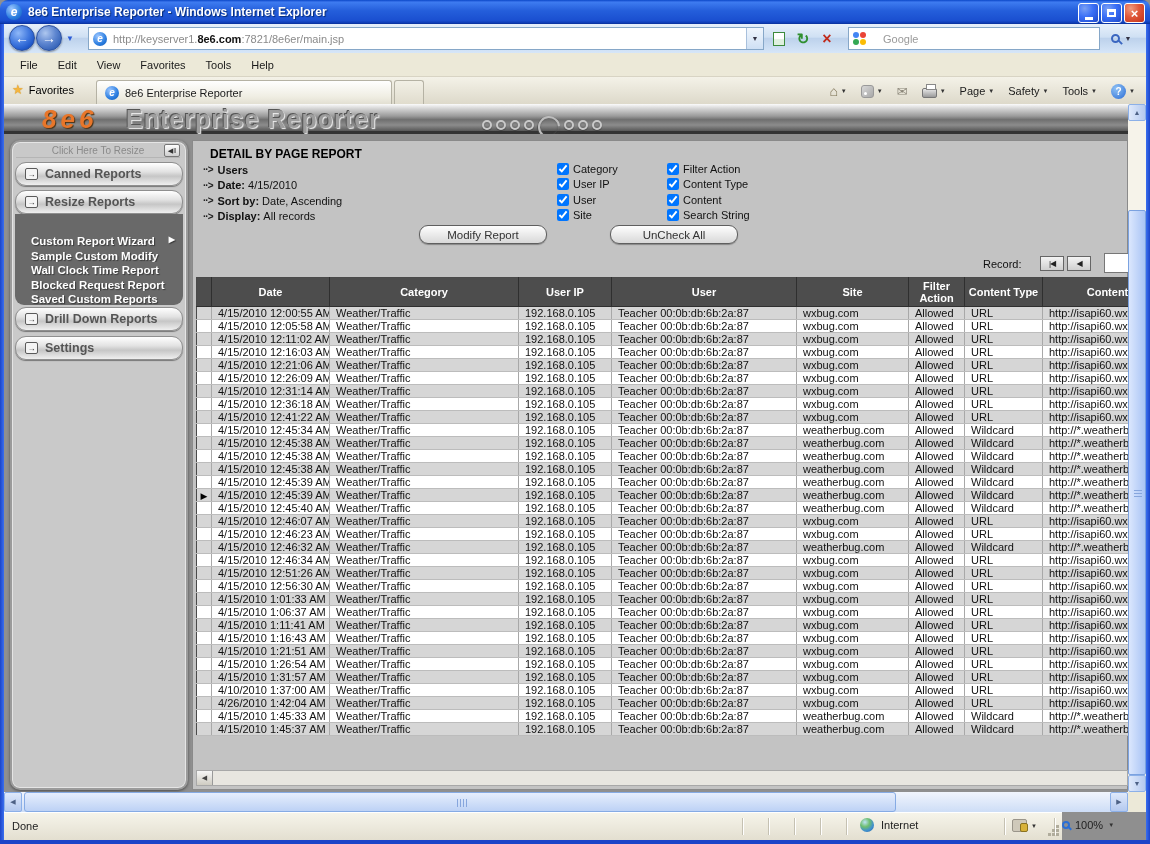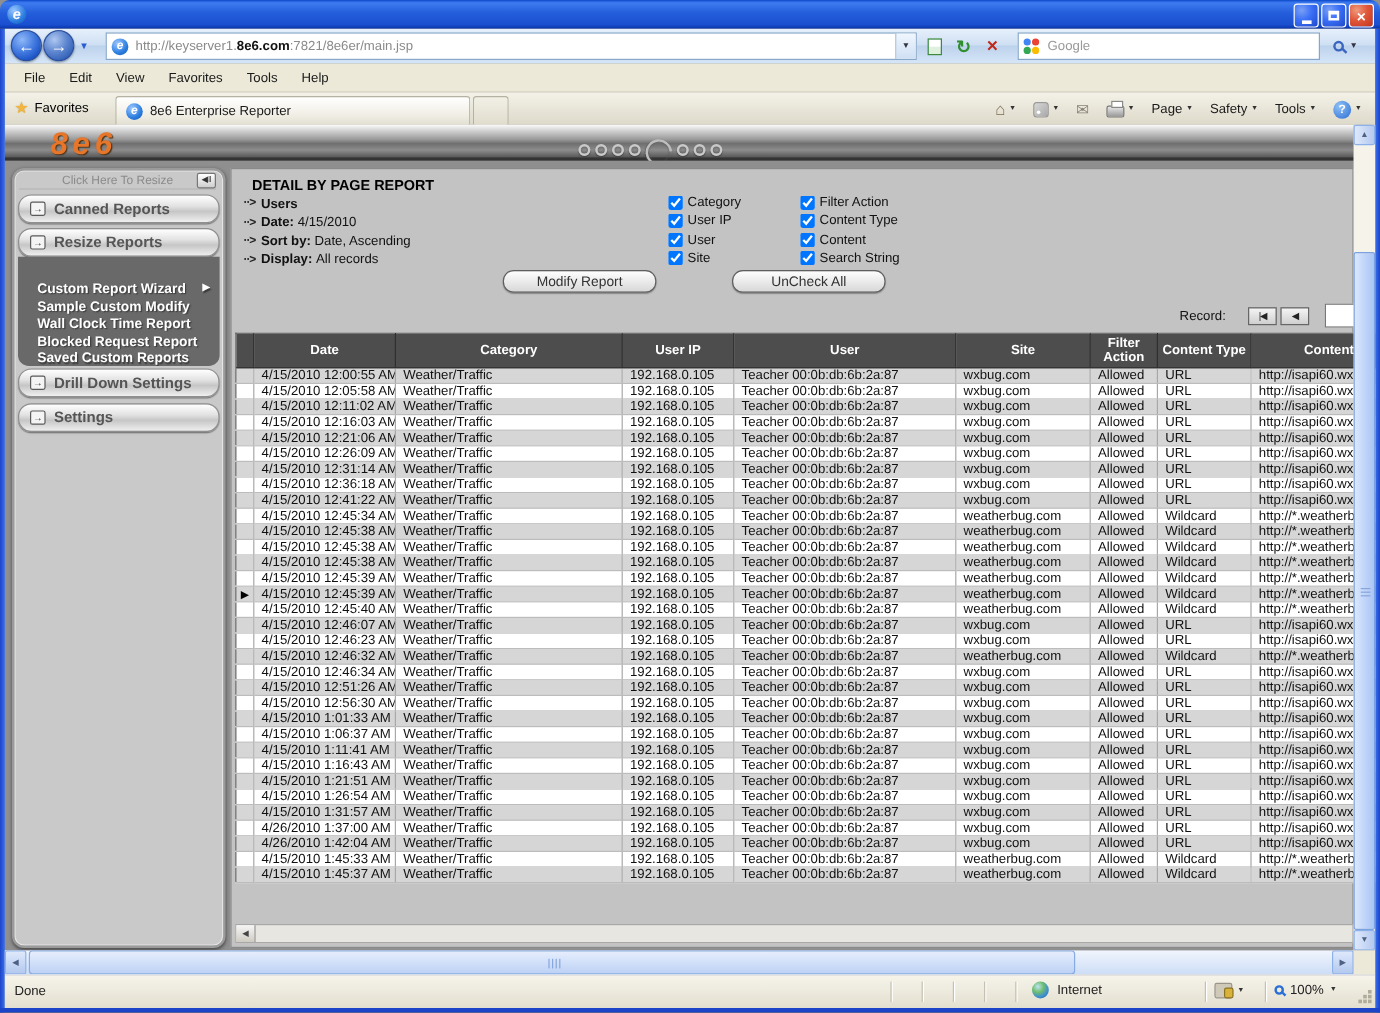--- a/index.html
+++ b/index.html
@@ -45,21 +45,21 @@
   .tool-ico{position:absolute;top:3px;width:22px;height:23px;display:flex;align-items:center;justify-content:center;cursor:pointer;}
   .tool-ico.compat{left:764px;} .tool-ico.refresh{left:788px;} .tool-ico.stop{left:812px;}
   .page-shape{width:12px;height:14px;background:linear-gradient(#fff 45%,#dff0df 55%);border:1px solid #3c8a3c;}
   .refresh-g{color:#2f8f2f;font-size:15px;font-weight:bold;}
   .stop-g{color:#c02a1a;font-size:16px;font-weight:bold;}
   .search-box{position:absolute;left:844px;top:3px;width:252px;height:23px;background:#fff;border:1px solid #86a7c8;display:flex;align-items:center;}
   .google-logo{display:inline-block;width:14px;height:14px;margin-left:4px;position:relative;}
   .gdot{position:absolute;width:6px;height:6px;border-radius:50%;}
   .g1{left:0;top:0;background:#4285f4;} .g2{left:7px;top:0;background:#ea4335;}
   .g3{left:0;top:7px;background:#34a853;} .g4{left:7px;top:7px;background:#fbbc05;}
-  .search-ph{color:#9a9a9a;font-size:11px;margin-left:6px;}
+  .search-ph{color:#9a9a9a;font-size:11px;margin-left:16px;}
   .search-btn{position:absolute;left:1096px;top:3px;width:42px;height:23px;display:flex;align-items:center;justify-content:center;gap:5px;cursor:pointer;}
   .mag{width:9px;height:9px;border:2px solid #3a66c0;border-radius:50%;position:relative;display:inline-block;}
   .mag::after{content:"";position:absolute;width:6px;height:2px;background:#3a66c0;transform:rotate(45deg);right:-5px;bottom:-2px;}
   .sdrop{font-size:7px;color:#334;}
 
   
   .menubar{position:absolute;left:4px;top:53px;width:1142px;height:24px;background:#ece9d8;border-bottom:1px solid #d8d4c4;display:flex;align-items:center;padding-left:6px;}
   .menu-item{font-size:11px;color:#1a1a1a;padding:3px 10px;cursor:pointer;}
   .favbar{position:absolute;left:4px;top:77px;width:1142px;height:27px;background:linear-gradient(180deg,#f4f2e8,#ddd9ca);}
   .fav-left{position:absolute;left:8px;top:5px;display:flex;align-items:center;gap:5px;font-size:11px;cursor:pointer;}
@@ -164,21 +164,21 @@
   .hscroll{position:absolute;left:4px;top:792px;width:1124px;height:20px;background:linear-gradient(180deg,#f1f5fd,#cdddf6);z-index:5;}
   .hs-btn{position:absolute;top:0;width:18px;height:20px;border:1px solid #8cb0e8;border-radius:2px;
     background:linear-gradient(180deg,#dfe9fb,#b4c9ef);color:#4d6185;font-size:7px;display:flex;align-items:center;justify-content:center;cursor:pointer;}
   .hs-left{left:0;} .hs-right{right:0;}
   .hs-thumb{position:absolute;left:20px;top:0;width:872px;height:20px;border:1px solid #86abe4;border-radius:3px;
     background:linear-gradient(180deg,#e6eefd,#bdd2f5);cursor:grab;}
   .hs-thumb::after{content:"";position:absolute;top:6px;left:50%;width:1px;height:8px;background:#87a6dd;box-shadow:3px 0 #87a6dd,-3px 0 #87a6dd,6px 0 #87a6dd;}
   .scroll-corner{position:absolute;left:1128px;top:792px;width:18px;height:20px;background:#ece9d8;z-index:5;}
 
   
-  .statusbar{position:absolute;left:4px;top:812px;width:1142px;height:28px;background:linear-gradient(180deg,#f6f4ea,#e3dfd0);
+  .statusbar{position:absolute;left:4px;top:812px;width:1058px;height:28px;background:linear-gradient(180deg,#f6f4ea,#e3dfd0);
     border-top:1px solid #fff;z-index:6;}
   .status-text{position:absolute;left:8px;top:7px;font-size:11px;color:#222;}
   .sep{position:absolute;top:5px;width:1px;height:17px;background:#c5c1b2;box-shadow:1px 0 #fff;}
   .zone{position:absolute;left:856px;top:5px;display:flex;align-items:center;gap:7px;font-size:11px;color:#222;}
   .globe{width:14px;height:14px;border-radius:50%;background:radial-gradient(circle at 35% 30%,#bfe3f7 0%,#6fbf6f 35%,#3f8fd0 65%,#1d5f96 100%);display:inline-block;}
   .prot{position:absolute;left:1008px;top:6px;display:flex;align-items:center;gap:4px;cursor:pointer;}
   .prot-ico{width:15px;height:13px;background:#cfc9ba;border:1px solid #9a958a;border-radius:2px;position:relative;}
   .prot-ico::after{content:"";position:absolute;right:-2px;bottom:-1px;width:6px;height:7px;background:#d8b23a;border:1px solid #8a7220;border-radius:2px;}
   .zoomctl{position:absolute;left:1058px;top:6px;display:flex;align-items:center;gap:5px;font-size:11px;color:#222;cursor:pointer;}
   .mag-blue{width:8px;height:8px;border:2px solid #2a6fd6;border-radius:50%;position:relative;display:inline-block;}
@@ -187,20 +187,21 @@
   .grip::after{content:"";position:absolute;right:0;bottom:0;width:3px;height:3px;background:#b0ac9c;
     box-shadow:-4px 0 #b0ac9c,-8px 0 #b0ac9c,0 -4px #b0ac9c,-4px -4px #b0ac9c,0 -8px #b0ac9c;}
 </style>
 </head>
 <body>
 
 <div class="win">
 
   <div class="titlebar">
     <span class="ie-ico">e</span>
+    <span class="title-text">8e6 Enterprise Reporter - Windows Internet Explorer</span>
     <span class="tb-btns">
       <span class="tbb">
           <span class="glyph-min"></span>
         </span>
       <span class="tbb">
           <span class="glyph-max"></span>
         </span>
       <span class="tbb close">
           <span class="glyph-close">×</span>
         </span>
@@ -293,20 +294,21 @@
         </span>
       <span class="cmd">
           <span class="help-circ">?</span>
           <span class="cdrop">▼</span>
         </span>
     </div>
   </div>
 
   <div class="banner">
     <span class="logo8e6">8e6</span>
+    <span class="banner-title">Enterprise Reporter</span>
     <span class="deco">
       <i class="ring"></i>
         <i class="ring"></i>
         <i class="ring"></i>
         <i class="ring"></i>
       <i class="ring big"></i>
       <i class="ring"></i>
         <i class="ring"></i>
         <i class="ring"></i>
     </span>
@@ -345,21 +347,21 @@
       </div>
       <div class="submenu-item">
         <span class="submenu-label">Saved Custom Reports</span>
       </div>
       <div class="submenu-item">
         <span class="submenu-label">Event Schedule</span>
       </div>
     </div>
   <div class="silver-btn btn-drill">
     <span class="panel-ico">→</span>
-    <span>Drill Down Settings</span>
+    <span>Drill Down Reports</span>
   </div>
   <div class="silver-btn btn-settings">
     <span class="panel-ico">→</span>
     <span>Settings</span>
   </div>
 
   <div class="main"></div>
   <div class="report-title">DETAIL BY PAGE REPORT</div>
   <div class="report-details" id="report-details">
       <div class="detail-line">
@@ -759,21 +761,21 @@
             <td class="col-1">Weather/Traffic</td>
             <td class="col-2">192.168.0.105</td>
             <td class="col-3">Teacher 00:0b:db:6b:2a:87</td>
             <td class="col-4">wxbug.com</td>
             <td class="col-5">Allowed</td>
             <td class="col-6">URL</td>
             <td class="col-7">http://isapi60.wxbu</td>
           </tr>
           <tr class="row-even">
             <td class="col-gutter"></td>
-            <td class="col-0">4/26/2010 1:37:00 AM</td>
+            <td class="col-0">4/10/2010 1:37:00 AM</td>
             <td class="col-1">Weather/Traffic</td>
             <td class="col-2">192.168.0.105</td>
             <td class="col-3">Teacher 00:0b:db:6b:2a:87</td>
             <td class="col-4">wxbug.com</td>
             <td class="col-5">Allowed</td>
             <td class="col-6">URL</td>
             <td class="col-7">http://isapi60.wxbu</td>
           </tr>
           <tr class="row-odd">
             <td class="col-gutter"></td>

